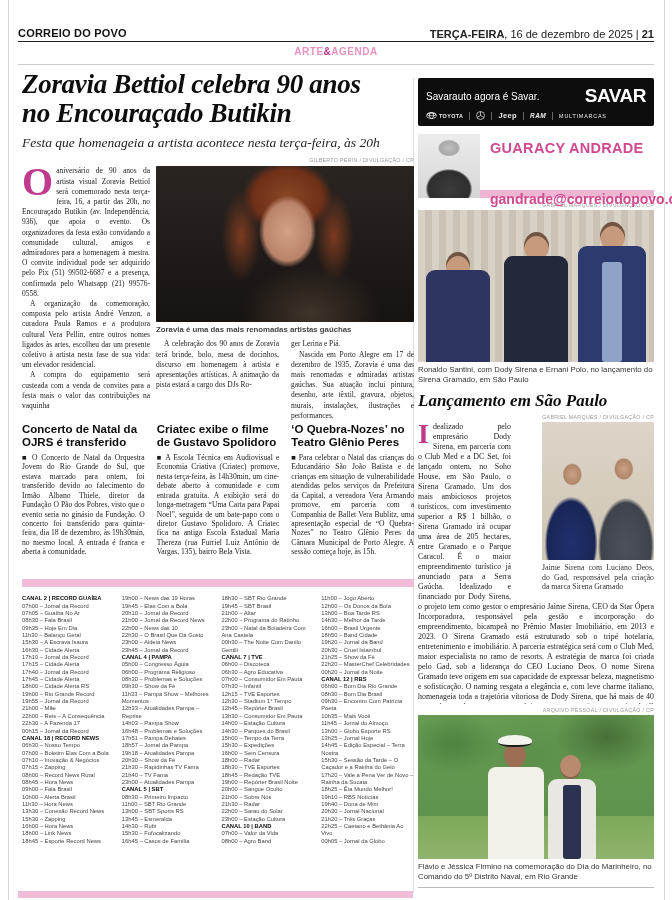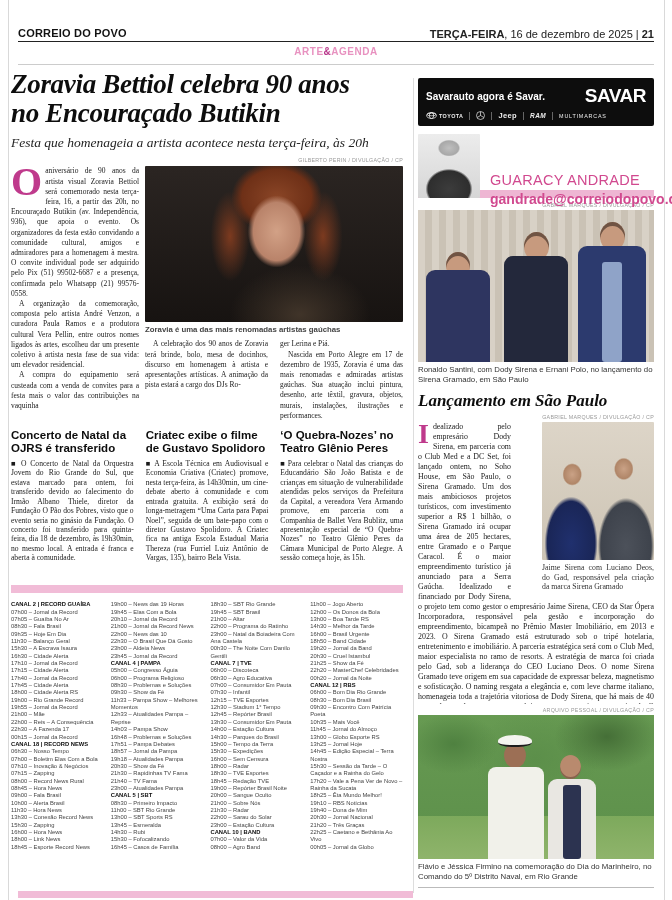--- a/index.html
+++ b/index.html
@@ -11,21 +11,21 @@
   
   .mast-left{position:absolute;left:18px;top:27px;font-size:11px;font-weight:bold;letter-spacing:.2px;}
   .mast-right{position:absolute;right:18px;top:28px;font-size:11px;color:#222;}
   .mast-right b{font-weight:bold;}
   .mast-rule{position:absolute;left:18px;right:18px;top:41px;border-top:1.6px solid #222;}
   .section-title{position:absolute;left:0;right:0;top:46px;text-align:center;font-size:10px;font-weight:bold;letter-spacing:.5px;}
   .sec-a{color:#e892c0;} .sec-amp{color:#b8368a;} .sec-b{color:#e892c0;}
   .top-rule{position:absolute;left:18px;right:18px;top:64px;border-top:1px solid #ccc;}
 
   
-  .main{position:absolute;left:11px;top:70px;width:392px;}
+  .main{position:absolute;left:22px;top:70px;width:392px;}
   h1{margin:0;font-family:"Liberation Serif",serif;font-style:italic;font-weight:bold;font-size:27px;line-height:1.08;color:#0d0d0d;letter-spacing:-.3px;}
   .deck{margin-top:7px;font-family:"Liberation Serif",serif;font-style:italic;font-size:13.5px;color:#222;}
   .credit{font-size:5.3px;color:#999;text-transform:uppercase;letter-spacing:.3px;text-align:right;}
   .lead-credit{margin-top:6px;}
 
   .article{display:flex;gap:6px;margin-top:3px;height:257px;overflow:hidden;}
   .serifcol{font-family:"Liberation Serif",serif;font-size:7.5px;line-height:10.2px;text-align:justify;color:#1a1a1a;}
   .art-c1{width:128px;flex:none;}
   .art-c1 p,.cols2 p{margin:0;}
   .indent{text-indent:8px;}
@@ -36,55 +36,55 @@
       radial-gradient(100px 70px at 60% 95%, #403429 0%, rgba(64,52,41,0) 70%),
       radial-gradient(40px 50px at 51% 42%, #d2a186 0%, #b9836a 58%, rgba(185,131,106,0) 72%),
       radial-gradient(58px 46px at 51% 20%, #8a4526 0%, #6e3017 60%, rgba(110,48,23,0) 78%),
       radial-gradient(26px 60px at 33% 45%, #7c3a1f 0%, rgba(124,58,31,0) 75%),
       radial-gradient(26px 60px at 69% 45%, #7c3a1f 0%, rgba(124,58,31,0) 75%),
       linear-gradient(180deg,#2b2522 0%,#171311 100%);}
   .lead-caption{margin-top:3px;font-size:7.8px;font-weight:bold;color:#444;}
   .cols2{display:flex;gap:12px;margin-top:5px;height:84px;overflow:hidden;}
   .cols2>div{flex:1;}
 
-  .briefs{display:flex;gap:12px;margin-top:6px;height:150px;overflow:hidden;}
+  .briefs{display:flex;gap:12px;margin-top:0;height:150px;overflow:hidden;}
   .brief{flex:1;}
   .brief h3{margin:0;font-size:11.5px;line-height:1.12;font-weight:bold;color:#0d0d0d;}
   .brief p{margin:4px 0 0;font-family:"Liberation Serif",serif;font-size:7.6px;line-height:9.4px;text-align:justify;color:#1a1a1a;}
 
   .tv-title{margin-top:7px;font-size:13px;font-weight:bold;color:#c4398c;letter-spacing:.6px;}
   .pinkbar{height:8px;background:#f1bcd7;margin-top:6px;}
   .tv-grid{display:flex;gap:7px;margin-top:8px;height:250px;overflow:hidden;}
   .tv-col{flex:1;font-size:5.8px;line-height:7.35px;color:#444;}
   .tv-item{}
   .tv-hdr{font-weight:bold;color:#0d0d0d;}
   .bottombar{position:absolute;left:18px;width:395px;top:891px;height:7px;background:#f1bcd7;}
 
   
   .right{position:absolute;left:418px;top:78px;width:236px;}
   .ad{height:48px;background:#0d0d0d;border-radius:2px;color:#fff;padding:7px 8px 6px;box-sizing:border-box;display:flex;flex-direction:column;justify-content:space-between;}
   .ad-top{display:flex;justify-content:space-between;align-items:center;}
-  .ad-tagline{font-size:10px;font-weight:bold;}
+  .ad-tagline{font-size:10px;font-weight:normal;}
   .ad-logo{font-size:19px;font-weight:bold;letter-spacing:-.5px;}
   .ad-brands{display:flex;align-items:center;gap:6px;font-size:5.4px;letter-spacing:.4px;color:#eee;}
   .ad-sep{width:1px;height:8px;background:#666;}
   .brand{display:flex;align-items:center;gap:2px;font-weight:bold;}
   .brand svg{display:block;}
   .brand-jeep{font-size:7.5px;font-weight:bold;}
   .brand-ram{font-size:6.5px;font-weight:bold;font-style:italic;}
   .brand-multi{font-weight:normal;letter-spacing:.8px;}
 
   .columnist{position:relative;height:64px;margin-top:8px;}
   .col-bar{position:absolute;left:0;right:0;bottom:0;height:8px;background:#eeb6d3;}
   .col-photo{position:absolute;left:0;top:0;width:62px;height:64px;border-radius:1px;overflow:hidden;
     background:
       radial-gradient(16px 12px at 50% 22%, #bfbfbf 0%, #a8a8a8 60%, rgba(0,0,0,0) 70%),
       radial-gradient(30px 26px at 50% 86%, #3c3c3c 0%, #2e2e2e 70%, rgba(0,0,0,0) 78%),
       linear-gradient(180deg,#ececec,#d6d6d6);}
-  .col-name{position:absolute;left:72px;top:38px;font-size:14.5px;font-weight:normal;color:#d1498f;letter-spacing:.3px;}
+  .col-name{position:absolute;left:72px;top:6px;font-size:14.5px;font-weight:bold;color:#d1498f;letter-spacing:.3px;}
   .col-email{position:absolute;left:72px;top:57px;font-size:14px;font-weight:bold;color:#d1498f;}
 
   .r-credit{margin-top:4px;}
   .photo1{margin-top:2px;height:152px;position:relative;overflow:hidden;
     background:
       repeating-linear-gradient(90deg,#d8d1c6 0 7px,#cac2b5 7px 14px),
       linear-gradient(180deg,#d8d1c6,#c4bcae);}
   .fig{position:absolute;bottom:0;border-radius:9px 9px 0 0;}
   .head{position:absolute;border-radius:50%;background:#c79a7e;box-shadow:inset 0 4px 0 rgba(96,72,58,.85);}
   .caption{margin-top:3px;font-size:7.8px;line-height:9.6px;color:#333;}

